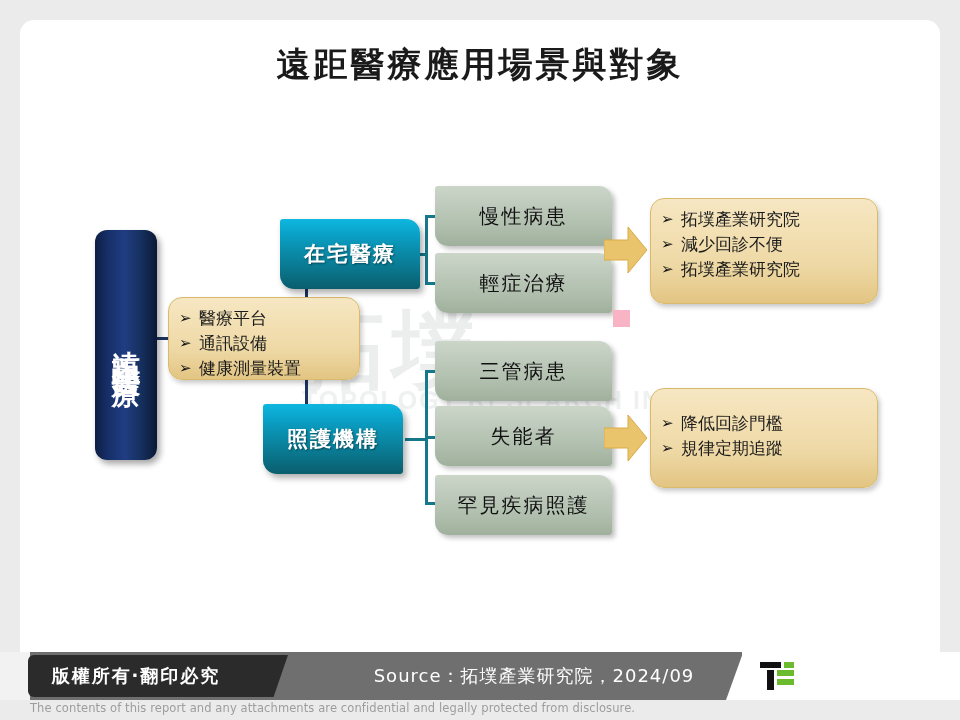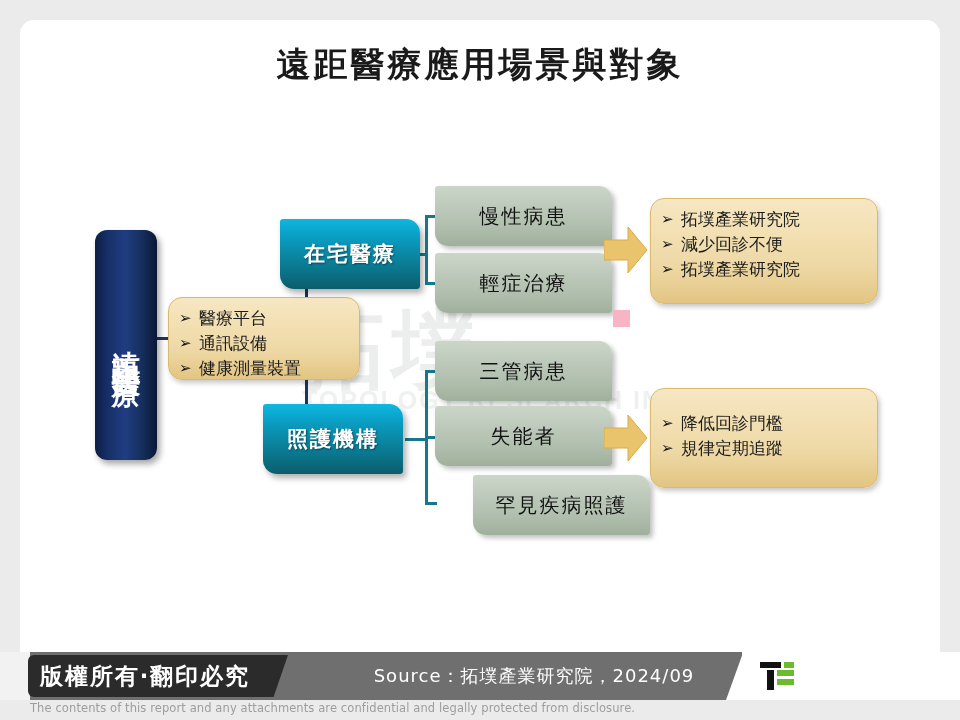--- a/index.html
+++ b/index.html
@@ -100,21 +100,21 @@
     display:flex;align-items:center;justify-content:center;
   }
   .sage span{
     font-family:"DejaVu Sans",sans-serif;
     font-size:20px;color:#111111;letter-spacing:2px;
   }
   #sage-0{top:186px;}
   #sage-1{top:253px;}
   #sage-2{top:341px;}
   #sage-3{top:406px;}
-  #sage-4{top:475px;margin-left:38px;}
+  #sage-4{top:475px;}
 
   
   .beige{
     position:absolute;
     border-radius:14px;
     background:linear-gradient(180deg,#f6e7c3 0%,#f3e0b4 30%,#eed9a6 62%,#e3c583 100%);
     border:1px solid #d9b96b;
     box-shadow:2px 3px 5px rgba(0,0,0,.22);
     box-sizing:border-box;
     padding:8px 12px 8px 10px;
@@ -167,24 +167,24 @@
     position:absolute;left:28px;top:655px;width:240px;height:42px;
     background:#2b2b2b;
     border-radius:6px 0 0 6px;
   }
   .footer-black-slant{
     position:absolute;left:250px;top:655px;width:38px;height:42px;
     background:#2b2b2b;
     clip-path:polygon(0 0,100% 0,62% 100%,0 100%);
   }
   .footer-copy{
-    position:absolute;left:25px;top:655px;width:240px;height:42px;
-    display:flex;align-items:center;justify-content:center;
-    font-family:"DejaVu Sans",sans-serif;
-    font-size:23px;font-weight:bold;color:#ffffff;letter-spacing:2px;
+    position:absolute;left:16px;top:655px;width:240px;height:42px;
+    display:flex;align-items:center;justify-content:center;
+    font-family:"DejaVu Sans",sans-serif;
+    font-size:18px;font-weight:bold;color:#ffffff;letter-spacing:2px;
   }
   .footer-src{
     position:absolute;left:304px;top:652px;width:460px;height:48px;
     display:flex;align-items:center;justify-content:center;
     font-family:"DejaVu Sans",sans-serif;
     font-size:18px;color:#ffffff;letter-spacing:1px;
   }
   .footer-logo-wrap{
     position:absolute;left:742px;top:652px;width:218px;height:48px;
     background:#ffffff;

